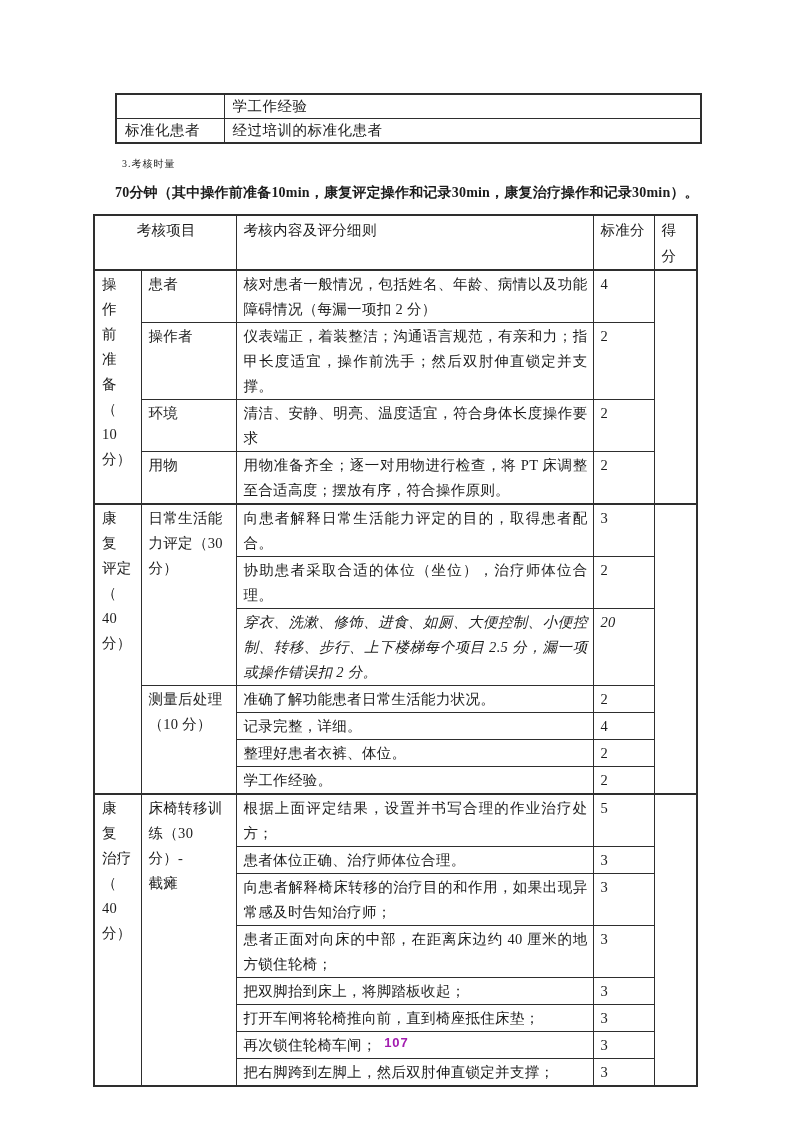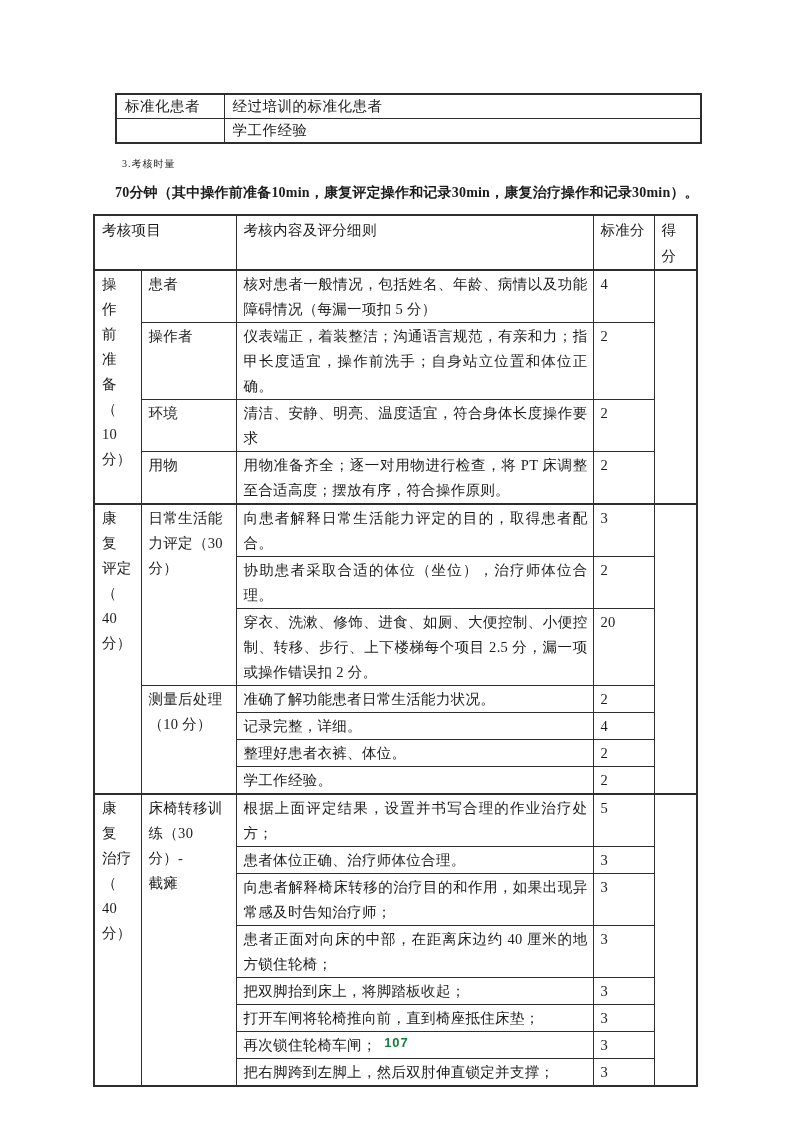--- a/index.html
+++ b/index.html
@@ -33,55 +33,55 @@
   table.main {
     border-collapse: collapse; table-layout: fixed; width: 603px;
     margin-top: 12px; border: 2px solid #2e2e2e;
   }
   table.main td {
     border: 1px solid #2e2e2e; vertical-align: top;
     padding: 1px 5px 0 7px; font-size: 14.5px; line-height: 25px;
     letter-spacing: 0.3px; overflow: hidden;
   }
   tr.hdr td { height: 27px; line-height: 26px; text-align: left; }
-  tr.hdr td.first { text-align: left; }
+  tr.hdr td.first { text-align: center; }
   tr.h1 { height: 26px; }
   tr.h2 { height: 51px; font-family: Liberation Serif, serif; }
-  tr.h3 { height: 76px; }
+  tr.h3 { height: 76px; font-style: italic; }
   tr.gs td { border-top: 2px solid #2e2e2e; }
   td.glabel { white-space: pre-line; text-align: justify; padding: 1px 4px 0 5px; }
   td.slabel { white-space: pre-line; padding-right: 3px; }
   td.ccell  { text-align: justify; text-justify: inter-ideograph; }
   td.std    { padding-left: 7px; }
 
   .pagenum {
     position: absolute; left: 0; top: 1035px; width: 793px;
     text-align: center; font-family: "Liberation Sans", "DejaVu Sans", sans-serif;
-    font-size: 13px; font-weight: bold; letter-spacing: 1px; color: #15803d;
+    font-size: 13px; font-weight: bold; letter-spacing: 1px; color: #a21caf;
   }
 </style>
 </head>
 <body>
 
 <div class="page">
   <div class="content">
 
     <table class="toptab">
       <colgroup>
           <col style="width:108px">
           <col style="width:477px">
         </colgroup>
       <tbody>
           <tr>
+        <td></td>
+        <td>学工作经验</td>
+      </tr>
+      <tr>
         <td>标准化患者</td>
         <td>经过培训的标准化患者</td>
-      </tr>
-      <tr>
-        <td></td>
-        <td>学工作经验</td>
       </tr>
     </tbody>
       </table>
 
     <div class="heading">3.考核时量</div>
     <div class="duration">70分钟（其中操作前准备10min，康复评定操作和记录30min，康复治疗操作和记录30min）。</div>
 
     <table class="main">
       <colgroup>
         <col style="width:47px">
@@ -99,27 +99,27 @@
         <td>得分</td>
       </tr>
 
       <tr class="h2 gs">
         <td class="glabel" rowspan="4">操 作
 前 准
 备
 （ 10
 分）</td>
         <td class="slabel">患者</td>
-        <td class="ccell">核对患者一般情况，包括姓名、年龄、病情以及功能障碍情况（每漏一项扣 5 分）</td>
+        <td class="ccell">核对患者一般情况，包括姓名、年龄、病情以及功能障碍情况（每漏一项扣 2 分）</td>
         <td class="std">4</td>
         <td rowspan="4"></td>
       </tr>
       <tr class="h2">
         <td class="slabel">操作者</td>
-        <td class="ccell">仪表端正，着装整洁；沟通语言规范，有亲和力；指甲长度适宜，操作前洗手；自身站立位置和体位正确。</td>
+        <td class="ccell">仪表端正，着装整洁；沟通语言规范，有亲和力；指甲长度适宜，操作前洗手；然后双肘伸直锁定并支撑。</td>
         <td class="std">2</td>
       </tr>
       <tr class="h1">
         <td class="slabel">环境</td>
         <td class="ccell">清洁、安静、明亮、温度适宜，符合身体长度操作要求</td>
         <td class="std">2</td>
       </tr>
       <tr class="h2">
         <td class="slabel">用物</td>
         <td class="ccell">用物准备齐全；逐一对用物进行检查，将 PT 床调整至合适高度；摆放有序，符合操作原则。</td>

